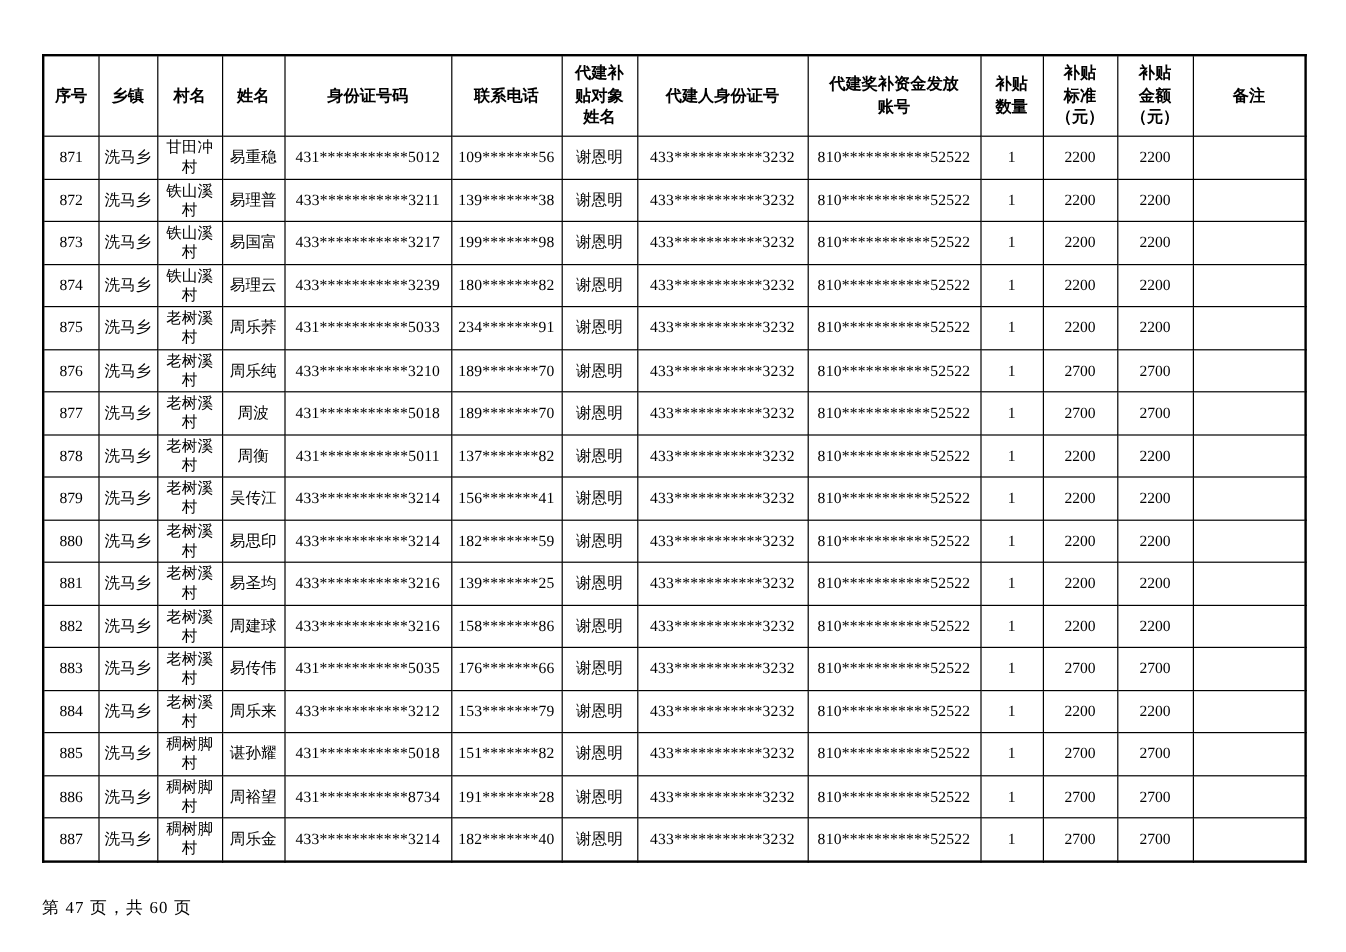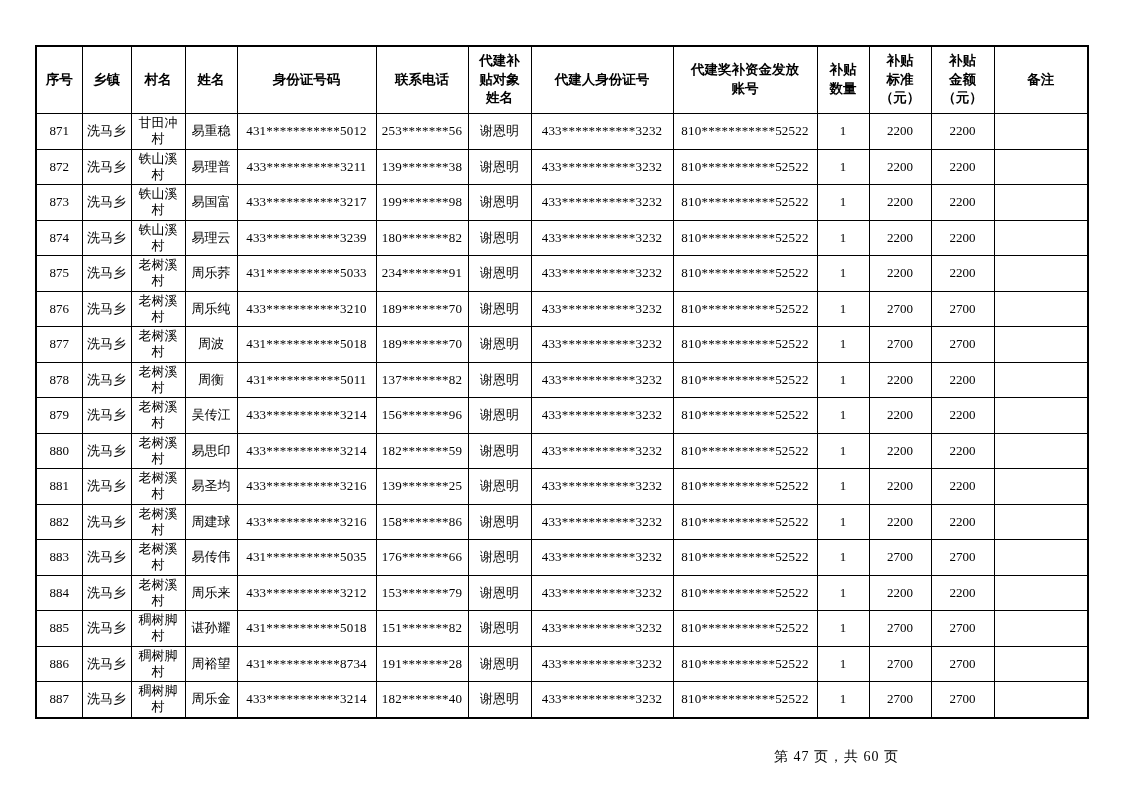--- a/index.html
+++ b/index.html
@@ -46,21 +46,21 @@
     font-size: 13px;
     line-height: 1.25;
     height: 31px;
   }
   td.num-cell { letter-spacing: 0.2px; }
   .page-footer {
     position: absolute;
     left: 35px;
     top: 748px;
     width: 864px;
-    text-align: right;
+    text-align: left;
     font-size: 14px;
     letter-spacing: 1px;
   }
 </style>
 </head>
 <body>
 
 <div class="sheet">
 
   <table class="roster">
@@ -104,21 +104,21 @@
         <th>备注</th>
       </tr>
     </thead>
     <tbody>
         <tr>
           <td>871</td>
           <td>洗马乡</td>
           <td>甘田冲村</td>
           <td>易重稳</td>
           <td class="num-cell">431***********5012</td>
-          <td class="num-cell">253*******56</td>
+          <td class="num-cell">109*******56</td>
           <td>谢恩明</td>
           <td class="num-cell">433***********3232</td>
           <td class="num-cell">810***********52522</td>
           <td>1</td>
           <td>2200</td>
           <td>2200</td>
           <td></td>
         </tr>
         <tr>
           <td>872</td>
@@ -224,21 +224,21 @@
           <td>2200</td>
           <td>2200</td>
           <td></td>
         </tr>
         <tr>
           <td>879</td>
           <td>洗马乡</td>
           <td>老树溪村</td>
           <td>吴传江</td>
           <td class="num-cell">433***********3214</td>
-          <td class="num-cell">156*******96</td>
+          <td class="num-cell">156*******41</td>
           <td>谢恩明</td>
           <td class="num-cell">433***********3232</td>
           <td class="num-cell">810***********52522</td>
           <td>1</td>
           <td>2200</td>
           <td>2200</td>
           <td></td>
         </tr>
         <tr>
           <td>880</td>

